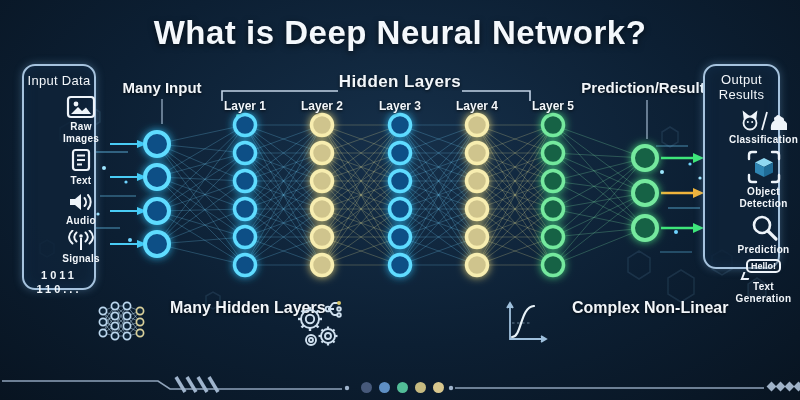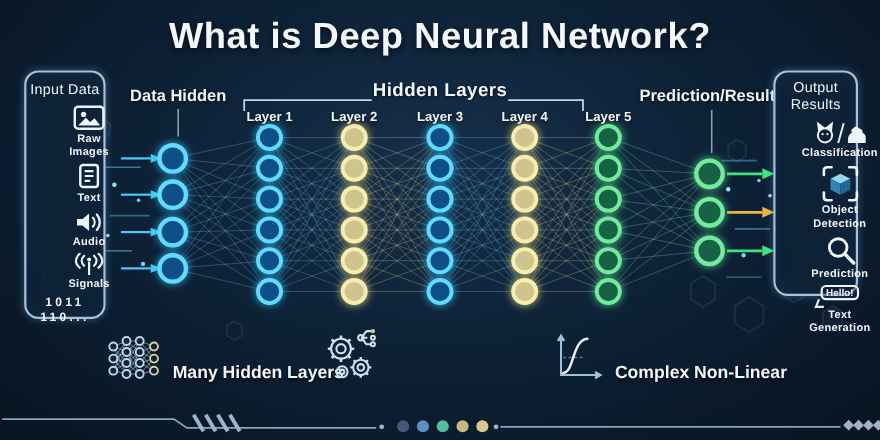--- a/index.html
+++ b/index.html
@@ -26,21 +26,21 @@
   .bubble-tail{width:6px;height:6px;border-left:2px solid #eef4fa;border-bottom:2px solid #eef4fa;
     margin-right:auto;margin-left:6px;margin-top:-1px;transform:skewX(-20deg);background:transparent;}
   
   .net-label{position:absolute;font-weight:bold;color:#f2f6fa;text-shadow:0 1px 3px rgba(0,0,0,.7);}
   .lbl-data-input{left:117px;top:79px;width:90px;text-align:center;font-size:15px;}
   .lbl-hidden{left:320px;top:72px;width:160px;text-align:center;font-size:17px;letter-spacing:.4px;}
   .lbl-pred{left:563px;top:79px;width:160px;text-align:center;font-size:15px;}
   .layer-label{position:absolute;top:99px;transform:translateX(-50%);font-size:12px;font-weight:bold;
     color:#f2f6fa;text-shadow:0 1px 3px rgba(0,0,0,.7);white-space:nowrap;}
   
-  .feature{position:absolute;top:299px;display:flex;align-items:flex-end;gap:9px;height:50px;}
+  .feature{position:absolute;top:299px;display:flex;align-items:flex-start;gap:22px;height:50px;}
   .feat-label{font-size:16px;font-weight:bold;white-space:pre;text-shadow:0 1px 3px rgba(0,0,0,.7);}
   
   .dots{position:absolute;left:361px;top:382px;display:flex;gap:7px;}
   .dot{width:11px;height:11px;border-radius:50%;}
   .diamonds{position:absolute;left:768px;top:383px;display:flex;gap:2px;}
   .diamond{width:7px;height:7px;transform:rotate(45deg);}
   .icon{flex:0 0 auto;}
 </style>
 </head>
 <body>
@@ -394,21 +394,21 @@
         <circle cx="553" cy="181" r="10.5" fill="#186244" stroke="#74e99e" stroke-width="3.5" filter="url(#glow-green)"></circle>
         <circle cx="553" cy="209" r="10.5" fill="#186244" stroke="#74e99e" stroke-width="3.5" filter="url(#glow-green)"></circle>
         <circle cx="553" cy="237" r="10.5" fill="#186244" stroke="#74e99e" stroke-width="3.5" filter="url(#glow-green)"></circle>
         <circle cx="553" cy="265" r="10.5" fill="#186244" stroke="#74e99e" stroke-width="3.5" filter="url(#glow-green)"></circle>
         <circle cx="645" cy="158" r="12" fill="#186244" stroke="#74e99e" stroke-width="4" filter="url(#glow-green)"></circle>
         <circle cx="645" cy="193" r="12" fill="#186244" stroke="#74e99e" stroke-width="4" filter="url(#glow-green)"></circle>
         <circle cx="645" cy="228" r="12" fill="#186244" stroke="#74e99e" stroke-width="4" filter="url(#glow-green)"></circle>
       </g>
     </svg>
 
-  <div class="net-label lbl-data-input">Data Hidden</div>
+  <div class="net-label lbl-data-input">Many Input</div>
   <div class="net-label lbl-hidden">Hidden Layers</div>
   <div class="net-label lbl-pred">Prediction/Result</div>
   <div id="layer-labels">
       <div class="layer-label" style="left: 245px;">Layer 1</div>
       <div class="layer-label" style="left: 322px;">Layer 2</div>
       <div class="layer-label" style="left: 400px;">Layer 3</div>
       <div class="layer-label" style="left: 477px;">Layer 4</div>
       <div class="layer-label" style="left: 553px;">Layer 5</div>
     </div>
 

